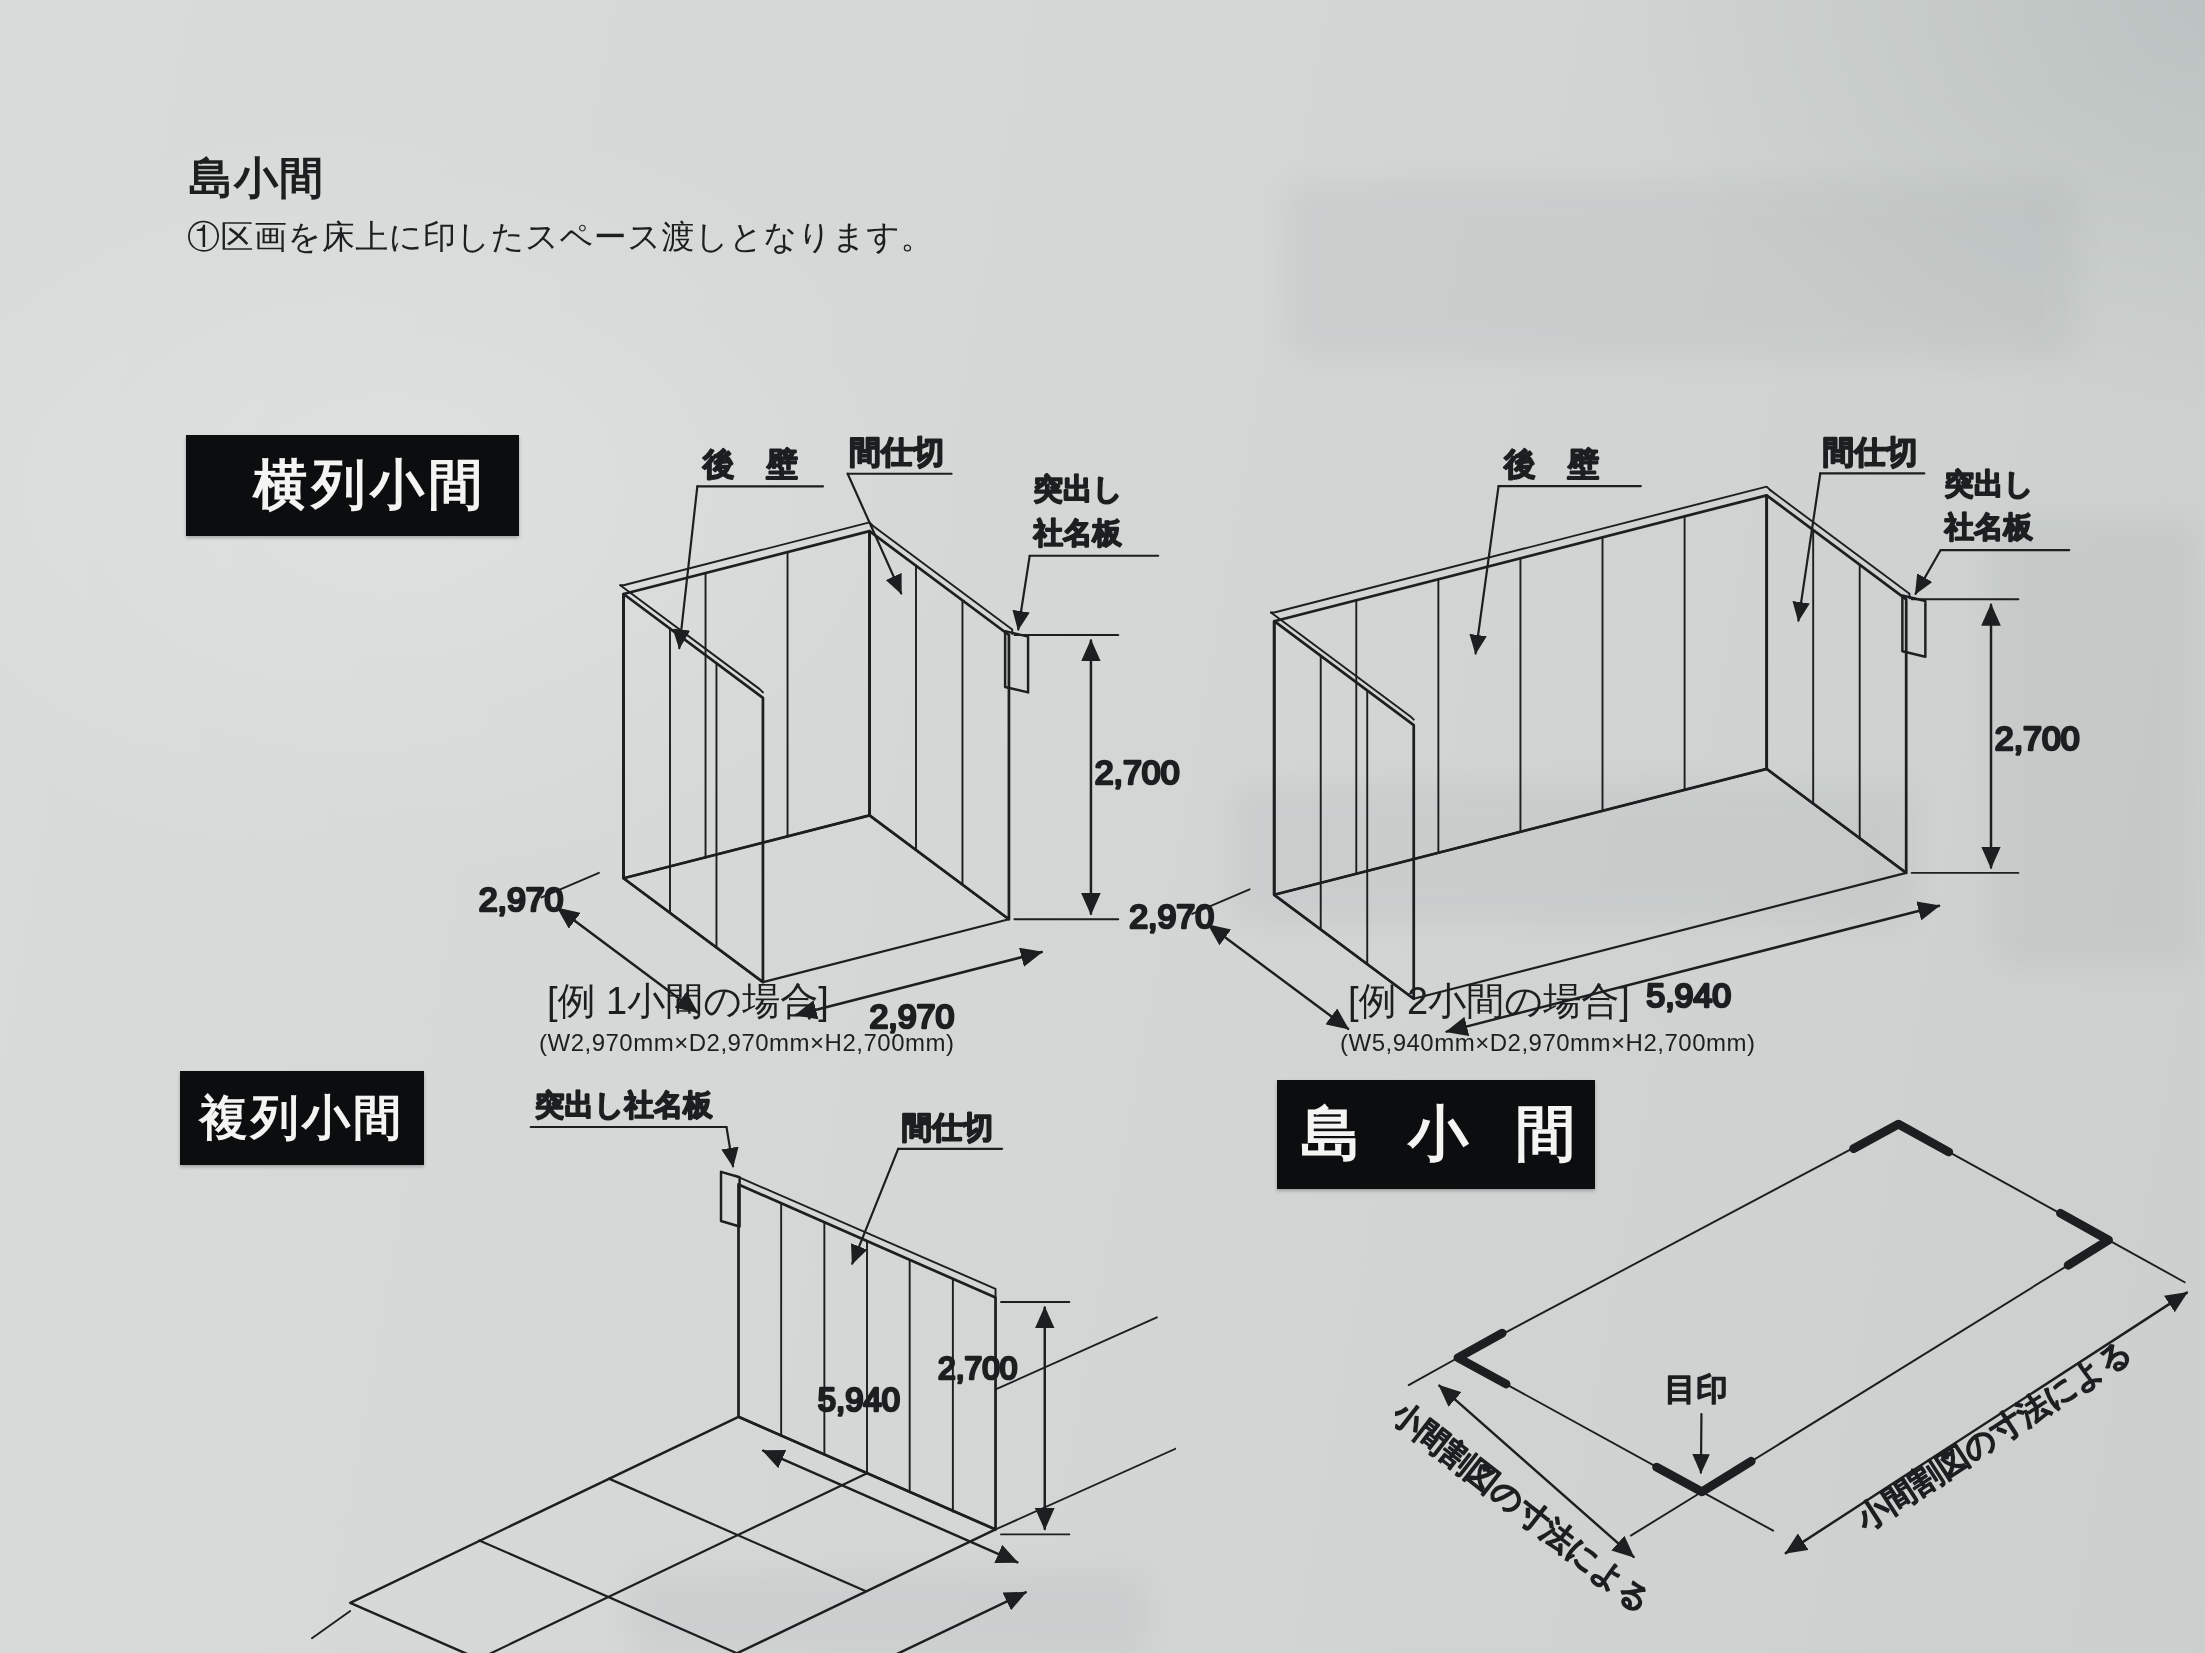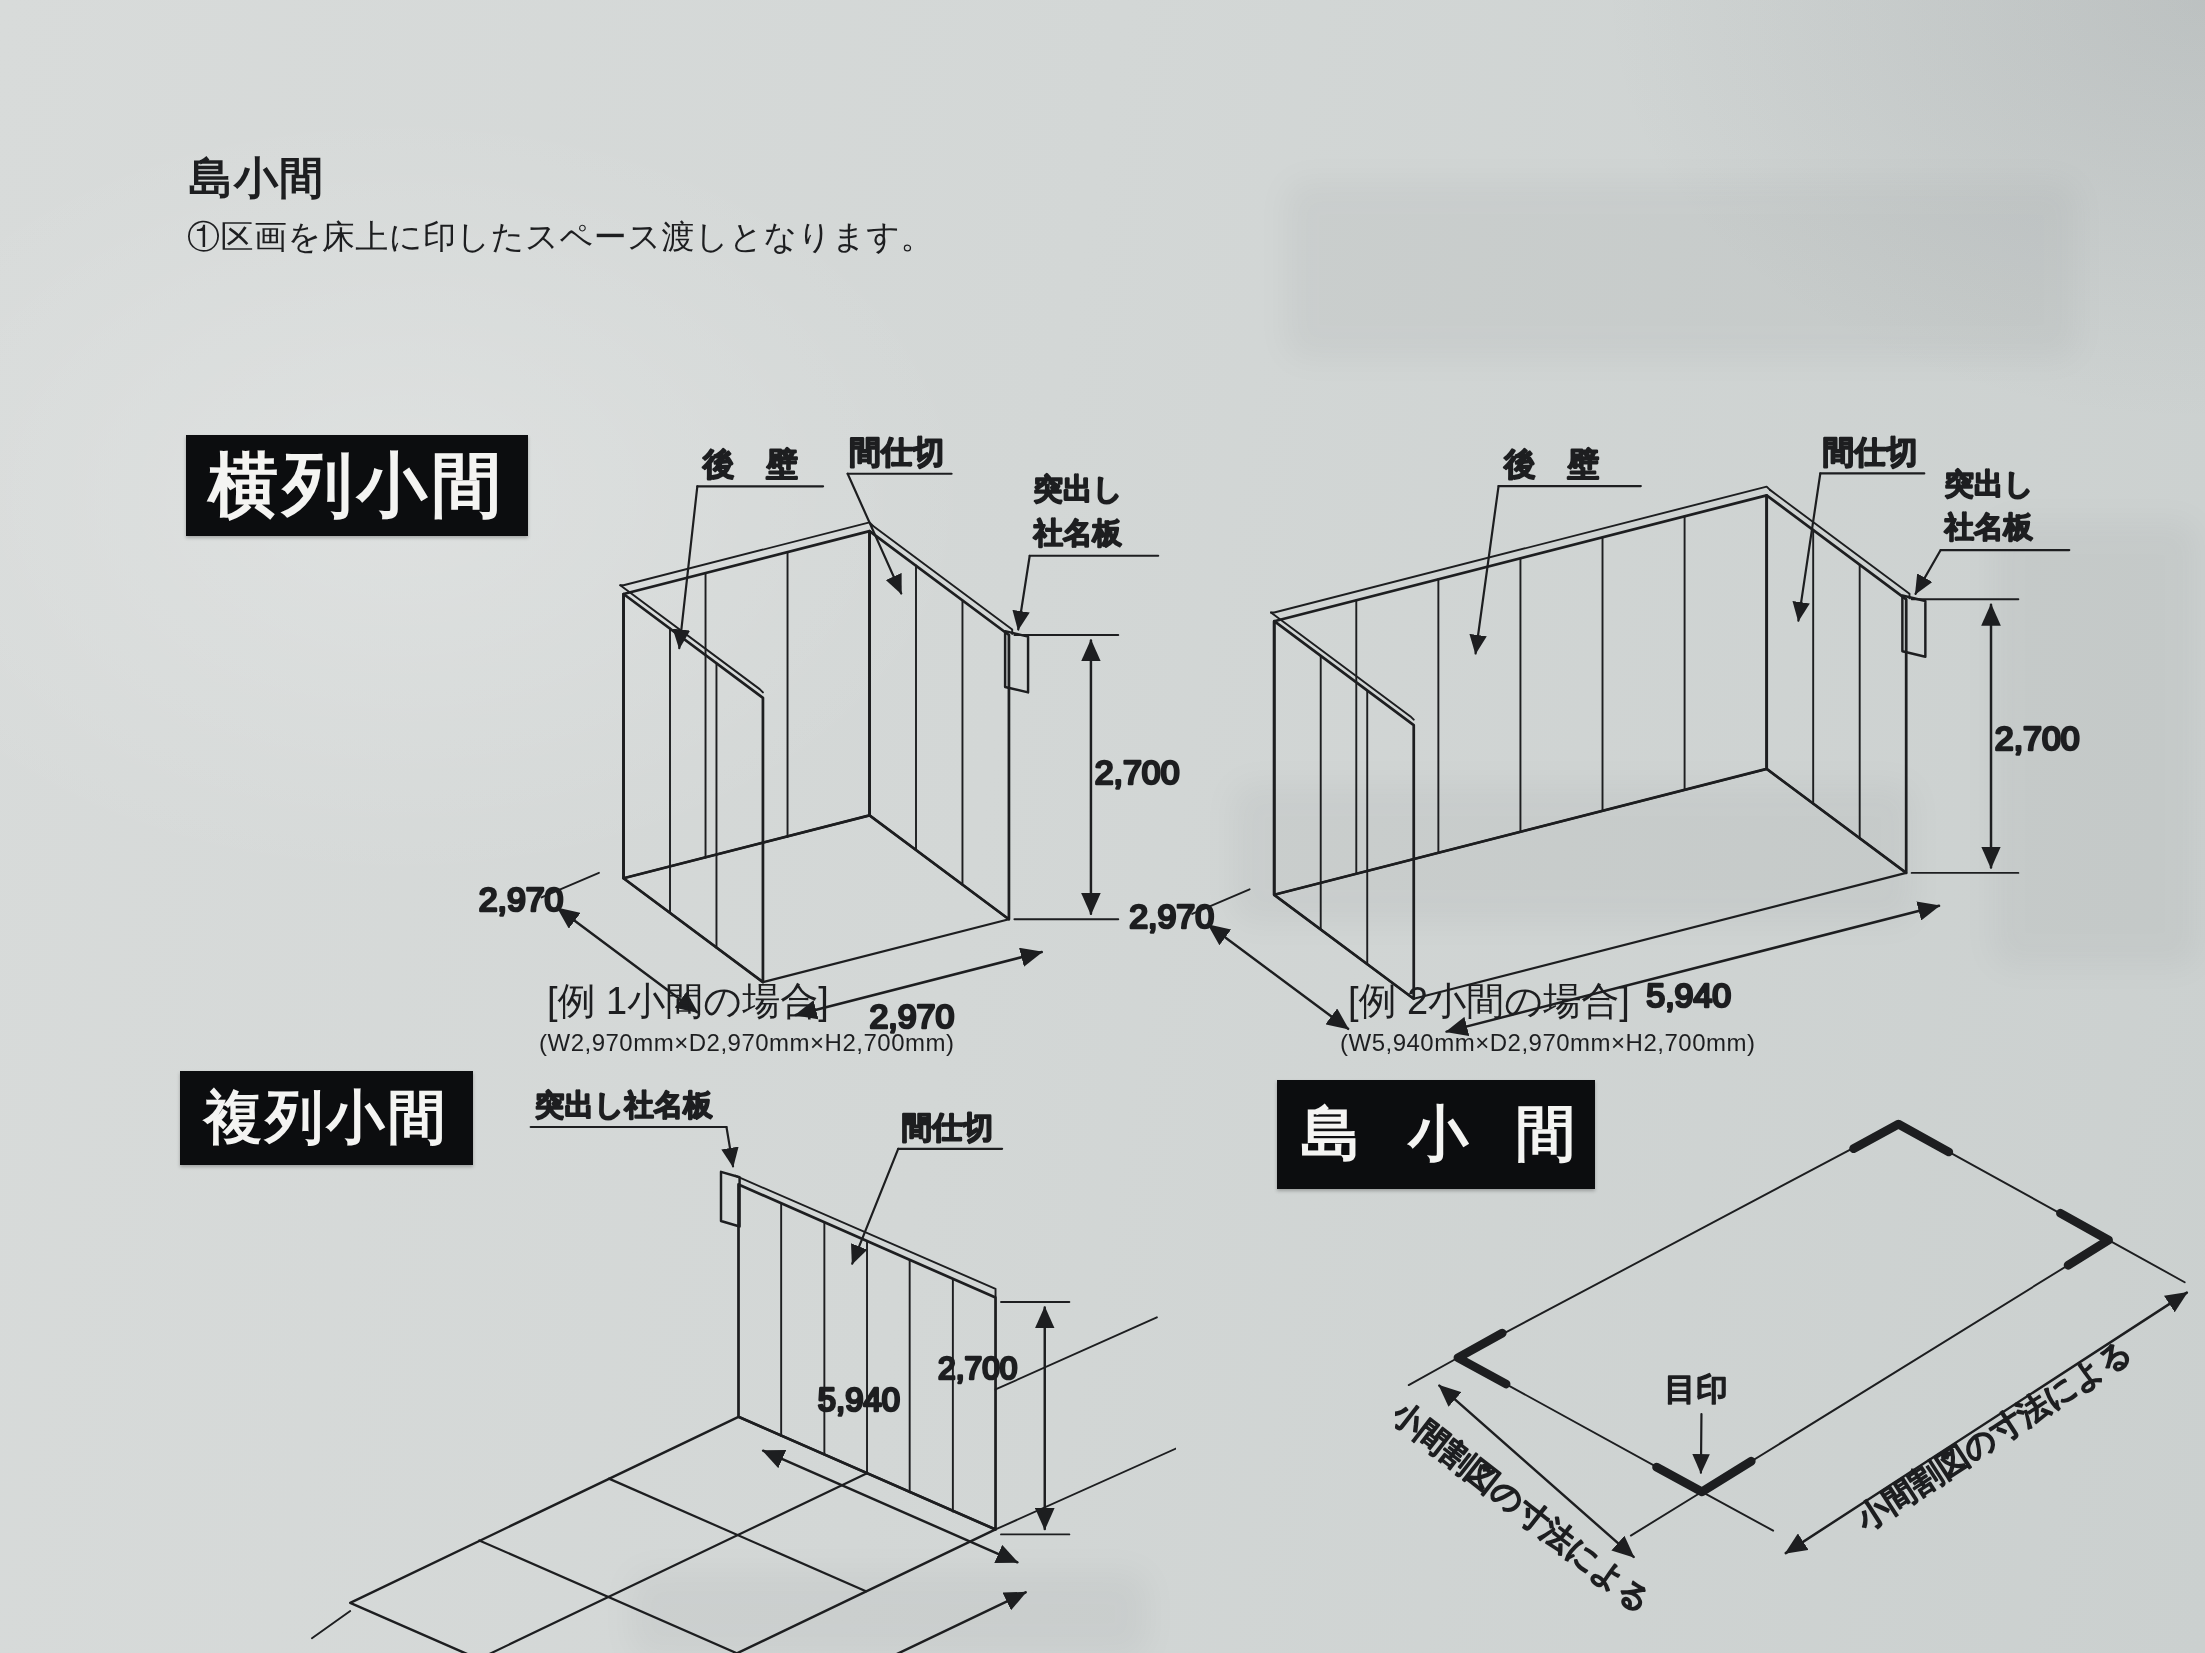--- a/index.html
+++ b/index.html
@@ -40,21 +40,21 @@
     <defs>
       <marker id="ah" markerUnits="strokeWidth" markerWidth="9" markerHeight="8" refX="8.5" refY="4" orient="auto-start-reverse">
         <path d="M0,0 L9,4 L0,8 z" fill="#1d1e20"></path>
       </marker>
     </defs>
   </svg>
 
   <div class="abs intro-heading" style="left:189px;top:156px;">島小間</div>
   <div class="abs note" style="left:187px;top:220px;">①区画を床上に印したスペース渡しとなります。</div>
 
-  <div class="black-label" style="left:186px;top:435px;width:342px;height:101px;font-size:70px;letter-spacing:4.4px;">
+  <div class="black-label" style="left:186px;top:435px;width:298px;height:101px;font-size:54px;letter-spacing:4.4px;padding-left:35px;">
     <span>横列小間</span>
   </div>
 
   <svg class="dwg abs" style="left:465px;top:416px;" width="820" height="684" viewBox="0 0 1500 1250" fill="none" stroke="#1d1e20" stroke-width="5" stroke-linecap="round" stroke-linejoin="round">
 
     <polygon points="290,325 740,210 740,730 290,845"></polygon>
     <line x1="440" y1="287" x2="440" y2="807" stroke-width="3.5"></line>
     <line x1="590" y1="249" x2="590" y2="769" stroke-width="3.5"></line>
 
     <polygon points="290,325 545,515 545,1035 290,845"></polygon>
@@ -145,21 +145,21 @@
     <line x1="1278" y1="105" x2="1238" y2="374" stroke-width="4" marker-end="url(#ah)"></line>
     <text x="1505" y="142" font-size="54">突出し</text>
     <text x="1505" y="222" font-size="54">社名板</text>
     <line x1="1498" y1="245" x2="1733" y2="245" stroke-width="4"></line>
     <line x1="1498" y1="245" x2="1452" y2="325" stroke-width="4" marker-end="url(#ah)"></line>
   </svg>
 
   <div class="abs caption1" style="left:1348px;top:982px;">[例 2小間の場合]</div>
   <div class="abs caption2" style="left:1340px;top:1031px;">(W5,940mm×D2,970mm×H2,700mm)</div>
 
-  <div class="black-label" style="left:180px;top:1071px;width:293px;height:94px;font-size:58px;letter-spacing:3.3px;">
+  <div class="black-label" style="left:180px;top:1071px;width:244px;height:94px;font-size:48px;letter-spacing:3.3px;">
     <span>複列小間</span>
   </div>
 
   <svg class="dwg abs" style="left:301px;top:1083px;" width="875" height="695" viewBox="0 0 1600 1270" fill="none" stroke="#1d1e20" stroke-width="5" stroke-linecap="round" stroke-linejoin="round">
 
     <polygon points="800,610 1270,816 560,1156 90,950" stroke-width="4.5"></polygon>
     <line x1="563" y1="723" x2="1033" y2="929" stroke-width="4"></line>
     <line x1="326" y1="836" x2="796" y2="1042" stroke-width="4"></line>
     <line x1="1035" y1="713" x2="325" y2="1053" stroke-width="4"></line>
 

